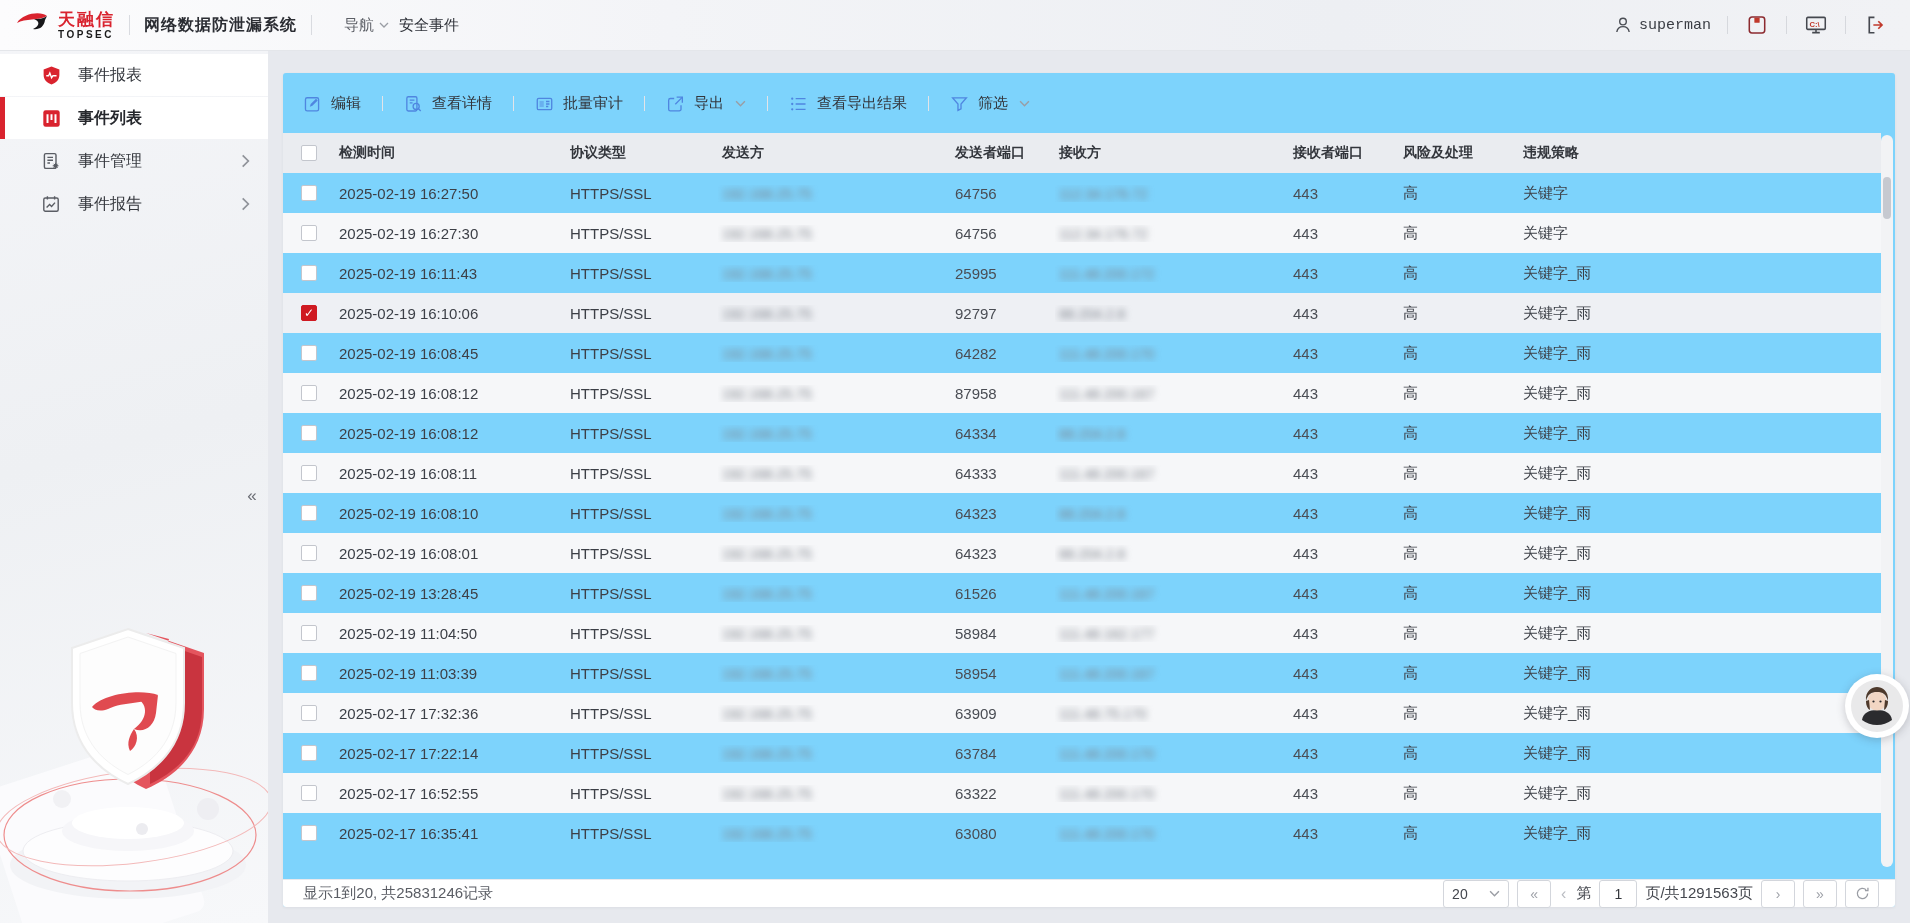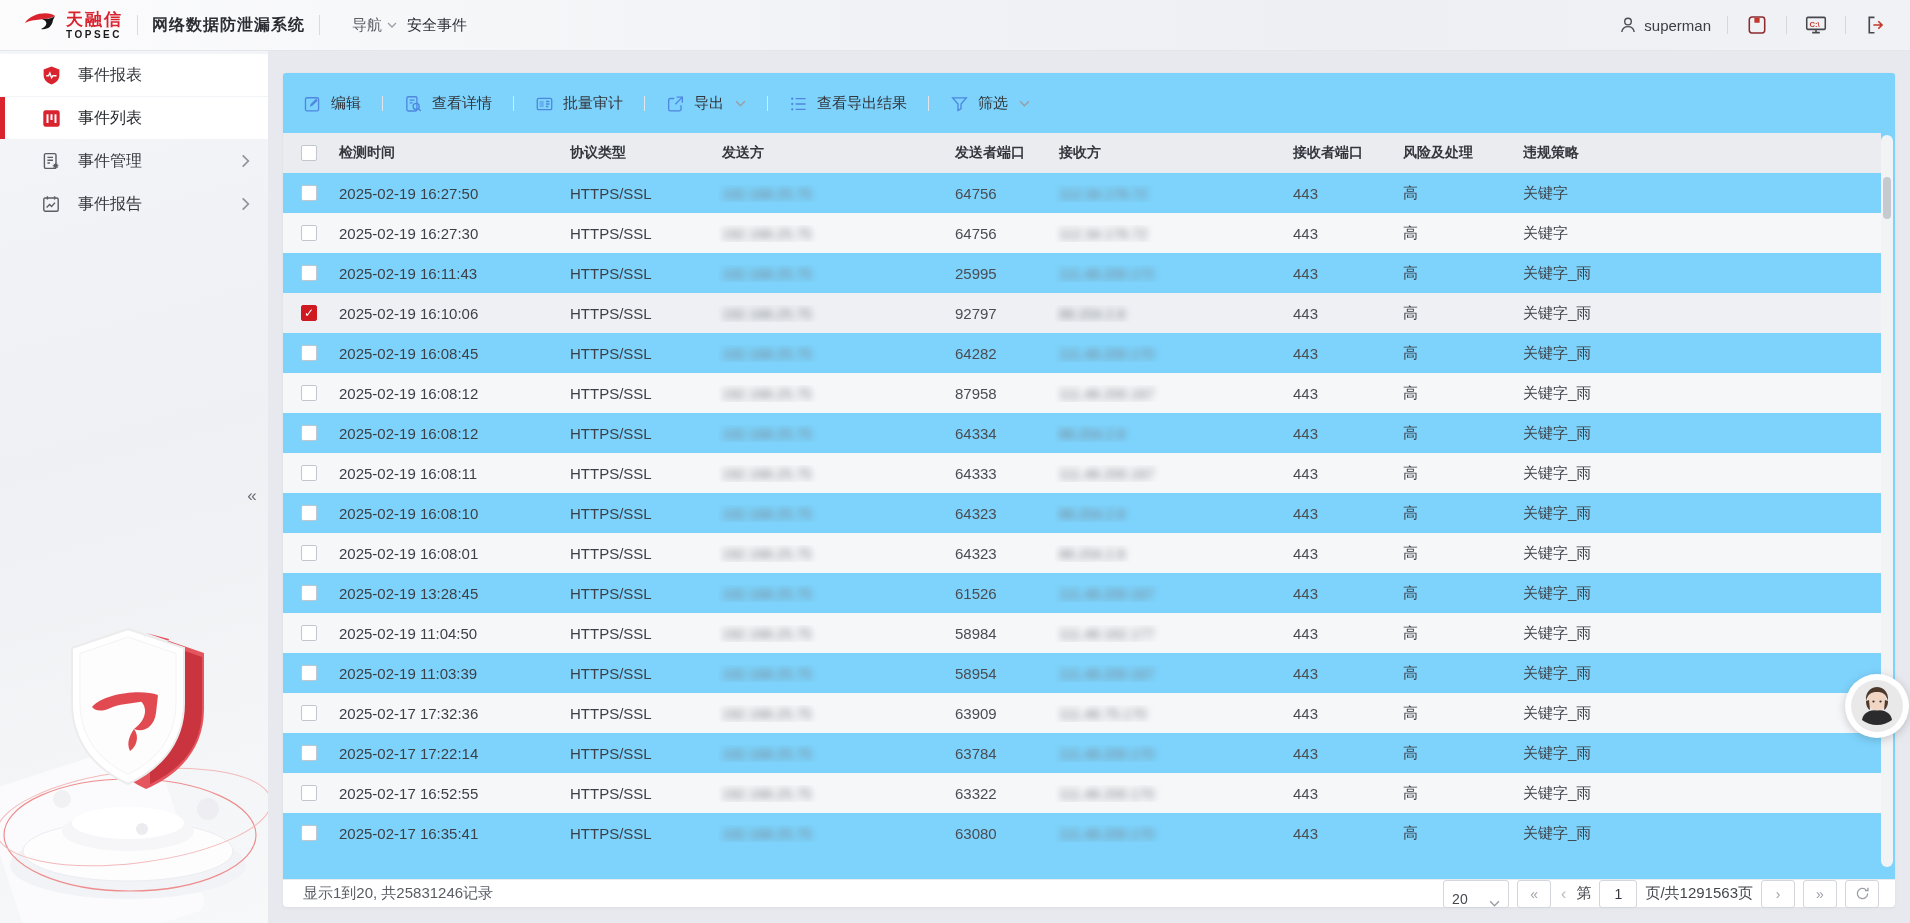--- a/index.html
+++ b/index.html
@@ -7,53 +7,53 @@
     width:1910px;height:923px;overflow:hidden;position:relative;
     background:#e7e9ee;
     font-family:"Liberation Sans","DejaVu Sans",sans-serif;
     -webkit-font-smoothing:antialiased;
   }
   
   .topbar{
     position:absolute;left:0;top:0;width:1910px;height:51px;
     background:linear-gradient(90deg,#fcfcfd 0%,#f3f4f7 35%,#edeff3 70%,#f1f2f5 100%);
     border-bottom:1px solid #e4e6ea;
-    display:flex;align-items:center;box-sizing:border-box;padding:0 22px 0 22px;
+    display:flex;align-items:center;box-sizing:border-box;padding:0 22px 0 14px;
   }
   .logo-wrap{display:flex;align-items:center;gap:8px;}
   .brand-text{display:flex;flex-direction:column;line-height:1;}
   .brand-cn{color:#d9232e;font-weight:bold;font-size:17px;letter-spacing:2px;}
   .brand-en{color:#1a1a1a;font-weight:bold;font-size:10px;letter-spacing:2.5px;margin-top:2px;}
   .vdiv{width:1px;height:20px;background:#d9dbe0;margin:0 14px;}
   .product{font-size:16px;font-weight:bold;color:#2b2d33;letter-spacing:1px;}
   .nav-area{display:flex;align-items:center;margin-left:18px;gap:10px;}
   .nav-menu{font-size:15px;color:#5c5f66;display:flex;align-items:center;gap:5px;cursor:pointer;}
   .nav-current{font-size:15px;color:#2e3138;}
   .top-right{margin-left:auto;display:flex;align-items:center;gap:16px;}
-  .user{display:flex;align-items:center;gap:6px;font-size:15px;color:#3a3d44;cursor:pointer;}
+  .user{display:flex;align-items:center;gap:6px;font-size:15px;color:#3a3d44;cursor:pointer;font-family:Liberation Mono, monospace;}
   .tdiv{width:1px;height:18px;background:#d6d8dd;}
   .top-icon{width:26px;height:26px;display:flex;align-items:center;justify-content:center;cursor:pointer;}
   
   .sidebar{
     position:absolute;left:0;top:51px;width:268px;height:872px;
     background:linear-gradient(165deg,#f4f5f8 0%,#eef0f3 45%,#f7f8fa 100%);
     overflow:hidden;
   }
   .side-item{
     position:relative;height:42px;margin:0 0 1px 0;display:flex;align-items:center;
     padding-left:40px;cursor:pointer;box-sizing:border-box;
   }
   .side-item.card{background:#fff;}
   .side-item.active{background:#fff;}
   .side-item.active::before{
     content:"";position:absolute;left:0;top:0;width:5px;height:100%;background:#d9232e;
   }
   .sicon{width:22px;height:22px;margin-right:16px;display:flex;align-items:center;justify-content:center;}
   .slabel{font-size:16px;color:#33363c;}
-  .side-item.active .slabel{font-weight:normal;color:#26282d;}
+  .side-item.active .slabel{font-weight:bold;color:#26282d;}
   .sarrow{margin-left:auto;margin-right:18px;display:flex;}
   .collapse-btn{
     position:absolute;right:4px;top:430px;width:26px;height:30px;
     display:flex;align-items:center;justify-content:center;
     color:#6a6d74;font-size:17px;cursor:pointer;letter-spacing:-2px;
   }
   .shield-art{position:absolute;left:0;bottom:0;}
   
   .panel{
     position:absolute;left:283px;top:73px;width:1612px;height:834px;
@@ -95,21 +95,21 @@
     display:flex;align-items:center;justify-content:space-between;box-sizing:border-box;
     padding:0 16px 0 20px;background:#fff;border-radius:0 0 3px 3px;
   }
   .psummary{font-size:15px;color:#5a5d64;}
   .pctrls{display:flex;align-items:center;gap:8px;font-size:15px;color:#44474e;}
   .pbox{
     min-width:34px;height:28px;border:1px solid #d3d6dc;border-radius:3px;background:#fff;
     display:flex;align-items:center;justify-content:center;color:#9ea1a8;cursor:pointer;
     box-sizing:border-box;font-size:14px;
   }
-  .psel{width:66px;justify-content:space-between;padding:0 8px;color:#44474e;align-items:flex-end;}
+  .psel{width:66px;justify-content:space-between;padding:0 8px;color:#44474e;}
   .pplain{color:#b9bcc2;font-size:16px;padding:0 2px;cursor:pointer;}
   .pinput{width:38px;height:28px;border:1px solid #d3d6dc;border-radius:3px;text-align:center;
     font-size:14px;color:#33363c;box-sizing:border-box;font-family:inherit;}
   
   .avatar-float{
     position:absolute;right:1px;top:674px;width:64px;height:64px;border-radius:50%;
     background:#fff;box-shadow:0 2px 8px rgba(60,60,70,.25);display:flex;align-items:center;justify-content:center;
     cursor:pointer;
   }
 </style>

